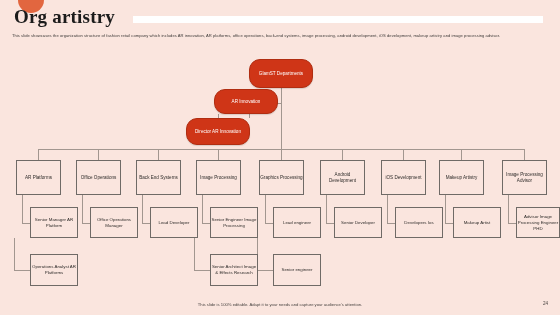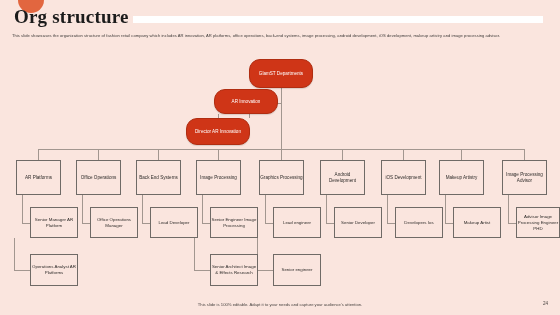--- a/index.html
+++ b/index.html
@@ -60,21 +60,21 @@
     position:absolute;right:12px;top:301px;
     font-size:4.6px;color:#4a4542;
   }
 </style>
 </head>
 <body>
 
 <div id="header">
   <div id="title-accent"></div>
   <div id="title-rule"></div>
-  <div id="page-title">Org structure</div>
+  <div id="page-title">Org artistry</div>
 </div>
 <div id="subtitle">This slide showcases the organization structure of fashion retail company which includes AR innovation, AR platforms, office operations, back-end systems, image processing, android development, iOS development, makeup artistry and image processing advisor.</div>
 
 <div id="chart">
 
   <div class="conn v" style="left:281px;top:36px;height:74px;"></div>
   <div class="conn h" style="left:249px;top:51px;width:33px;"></div>
   <div class="conn v" style="left:249px;top:51px;height:15px;"></div>
   <div class="conn v" style="left:218px;top:62px;height:18px;"></div>
   <div class="conn h" style="left:218px;top:79px;width:18px;"></div>

